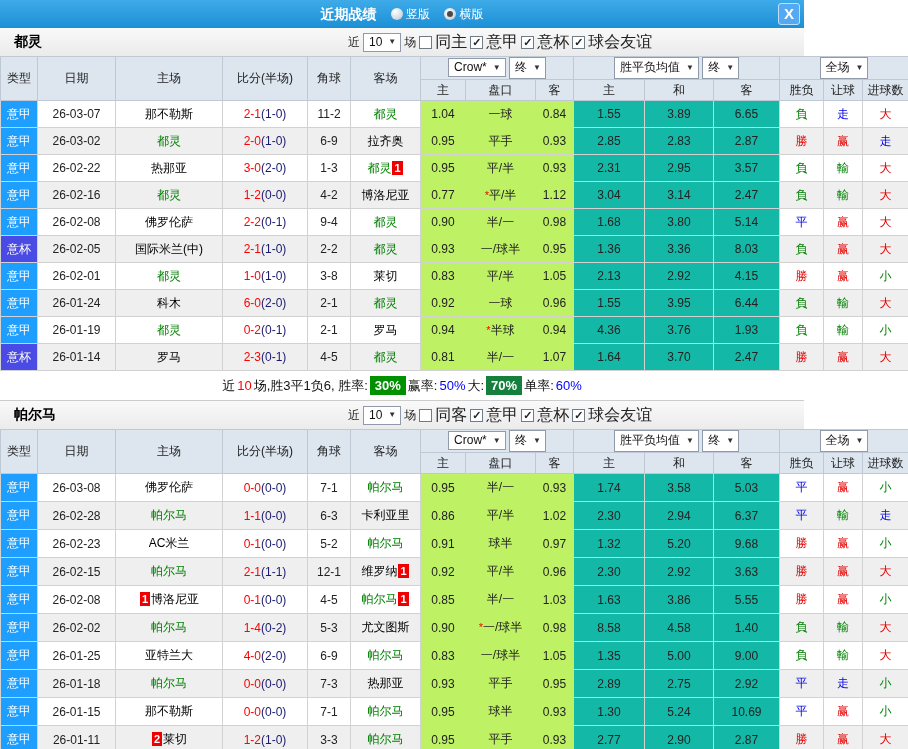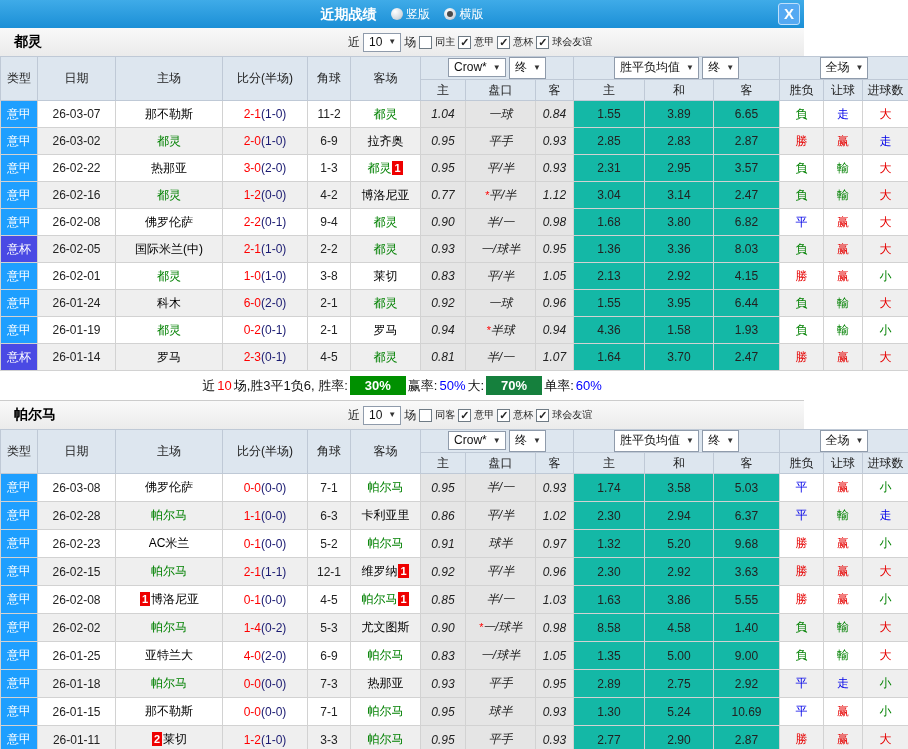--- a/index.html
+++ b/index.html
@@ -23,50 +23,50 @@
   .filter-row { height:28px; background:linear-gradient(#f9f9f9,#ebebeb); position:relative;
     display:flex; align-items:center; }
   .team-name { font-weight:bold; font-size:14px; color:#000; margin-left:14px; }
   .filter-group { position:absolute; left:348px; top:0; height:28px; display:flex; align-items:center; gap:3px; font-size:12px; color:#222; white-space:nowrap; }
   .sel { display:inline-flex; align-items:center; background:#fff; border:1px solid #8f9bab;
     padding:1px 4px 2px 5px; font-size:12px; color:#111; cursor:pointer; }
   .sel .arr { font-size:8px; color:#333; margin-left:6px; }
   .cb { width:13px; height:13px; background:#fff; border:1px solid #6f7b85; display:inline-flex;
     align-items:center; justify-content:center; font-size:11px; font-weight:bold; color:#262626;
     line-height:11px; cursor:pointer; }
-  .cb-lbl { font-size:10px; color:#222; }
+  .cb-lbl { font-size:16px; color:#222; }
 
   
   table.grid { border-collapse:collapse; table-layout:fixed; width:908px; }
   td { border:1px solid #d2d2d2; text-align:center; font-size:12px; padding:0;
     overflow:hidden; white-space:nowrap; color:#222; }
   thead td { background:#dde6ef; border-color:#bfc9d6; height:21px; color:#1b1b1b; }
   thead tr.hrow1 td.ddcell { height:22px; }
   tbody.t0 td { height:27px; }
   tbody.t1 td { height:28px; }
   td.lg-jia { background:#1e9fff; color:#fff; }
   td.lg-bei { background:#4a4ae4; color:#fff; }
   tr.stripe td.plain { background:#efefef; }
-  td.cream { background:#e5e5e5;font-style:italic; }
+  td.cream { background:#bef264; }
   td.avgc { background:#14b8a6; }
   .tn { color:#000; }
   .tn.green { color:#008000; }
   .badge { background:#ee0000; color:#fff; font-weight:bold; font-size:11px; padding:0 2px;
     margin:0 1px; display:inline-block; line-height:14px; }
   .score-main { color:#ff0000; }
   .score-half { color:#191970; }
   .star { color:#ff0000; font-size:11px; }
   .res-r { color:#e60000; } .res-b { color:#0000e8; } .res-g { color:#008000; }
 
   
   .summary { height:30px; background:#fff; border-bottom:1px solid #ccc; display:flex;
     align-items:center; justify-content:center; font-size:13px; color:#111; }
   .summary span { margin:0 1px; }
   .t-red { color:#ff0000; } .t-blue { color:#0000ff; }
-  .pct { color:#fff; font-weight:bold; padding:2px 15px;text-align:right; }
+  .pct { color:#fff; font-weight:bold; padding:2px 5px;text-align:right; }
   .pct-green { background:#009000; } .pct-red { background:#15803d; }
 </style>
 </head>
 <body>
 
 <div class="window">
 
   <div class="titlebar">
     <div>
       <span class="title">近期战绩</span>
@@ -228,21 +228,21 @@
               <td class="plain">26-02-08</td>
               <td class="plain"><span class="tn">佛罗伦萨</span></td>
               <td class="plain"><span class="score-main">2-2</span><span class="score-half">(0-1)</span></td>
               <td class="plain">9-4</td>
               <td class="plain"><span class="tn green">都灵</span></td>
               <td class="cream">0.90</td>
               <td class="cream"><span>半/一</span></td>
               <td class="cream">0.98</td>
               <td class="avgc">1.68</td>
               <td class="avgc">3.80</td>
-              <td class="avgc">6.82</td>
+              <td class="avgc">5.14</td>
               <td class="plain res-b">平</td>
               <td class="plain res-r">赢</td>
               <td class="plain res-r">大</td>
             </tr>
             <tr class="stripe">
               <td class="lg-bei">意杯</td>
               <td class="plain">26-02-05</td>
               <td class="plain"><span class="tn">国际米兰(中)</span></td>
               <td class="plain"><span class="score-main">2-1</span><span class="score-half">(1-0)</span></td>
               <td class="plain">2-2</td>
@@ -295,21 +295,21 @@
               <td class="lg-jia">意甲</td>
               <td class="plain">26-01-19</td>
               <td class="plain"><span class="tn green">都灵</span></td>
               <td class="plain"><span class="score-main">0-2</span><span class="score-half">(0-1)</span></td>
               <td class="plain">2-1</td>
               <td class="plain"><span class="tn">罗马</span></td>
               <td class="cream">0.94</td>
               <td class="cream"><span class="star">*</span><span>半球</span></td>
               <td class="cream">0.94</td>
               <td class="avgc">4.36</td>
-              <td class="avgc">1.58</td>
+              <td class="avgc">3.76</td>
               <td class="avgc">1.93</td>
               <td class="plain res-g">負</td>
               <td class="plain res-g">輸</td>
               <td class="plain res-g">小</td>
             </tr>
             <tr class="stripe">
               <td class="lg-bei">意杯</td>
               <td class="plain">26-01-14</td>
               <td class="plain"><span class="tn">罗马</span></td>
               <td class="plain"><span class="score-main">2-3</span><span class="score-half">(0-1)</span></td>

